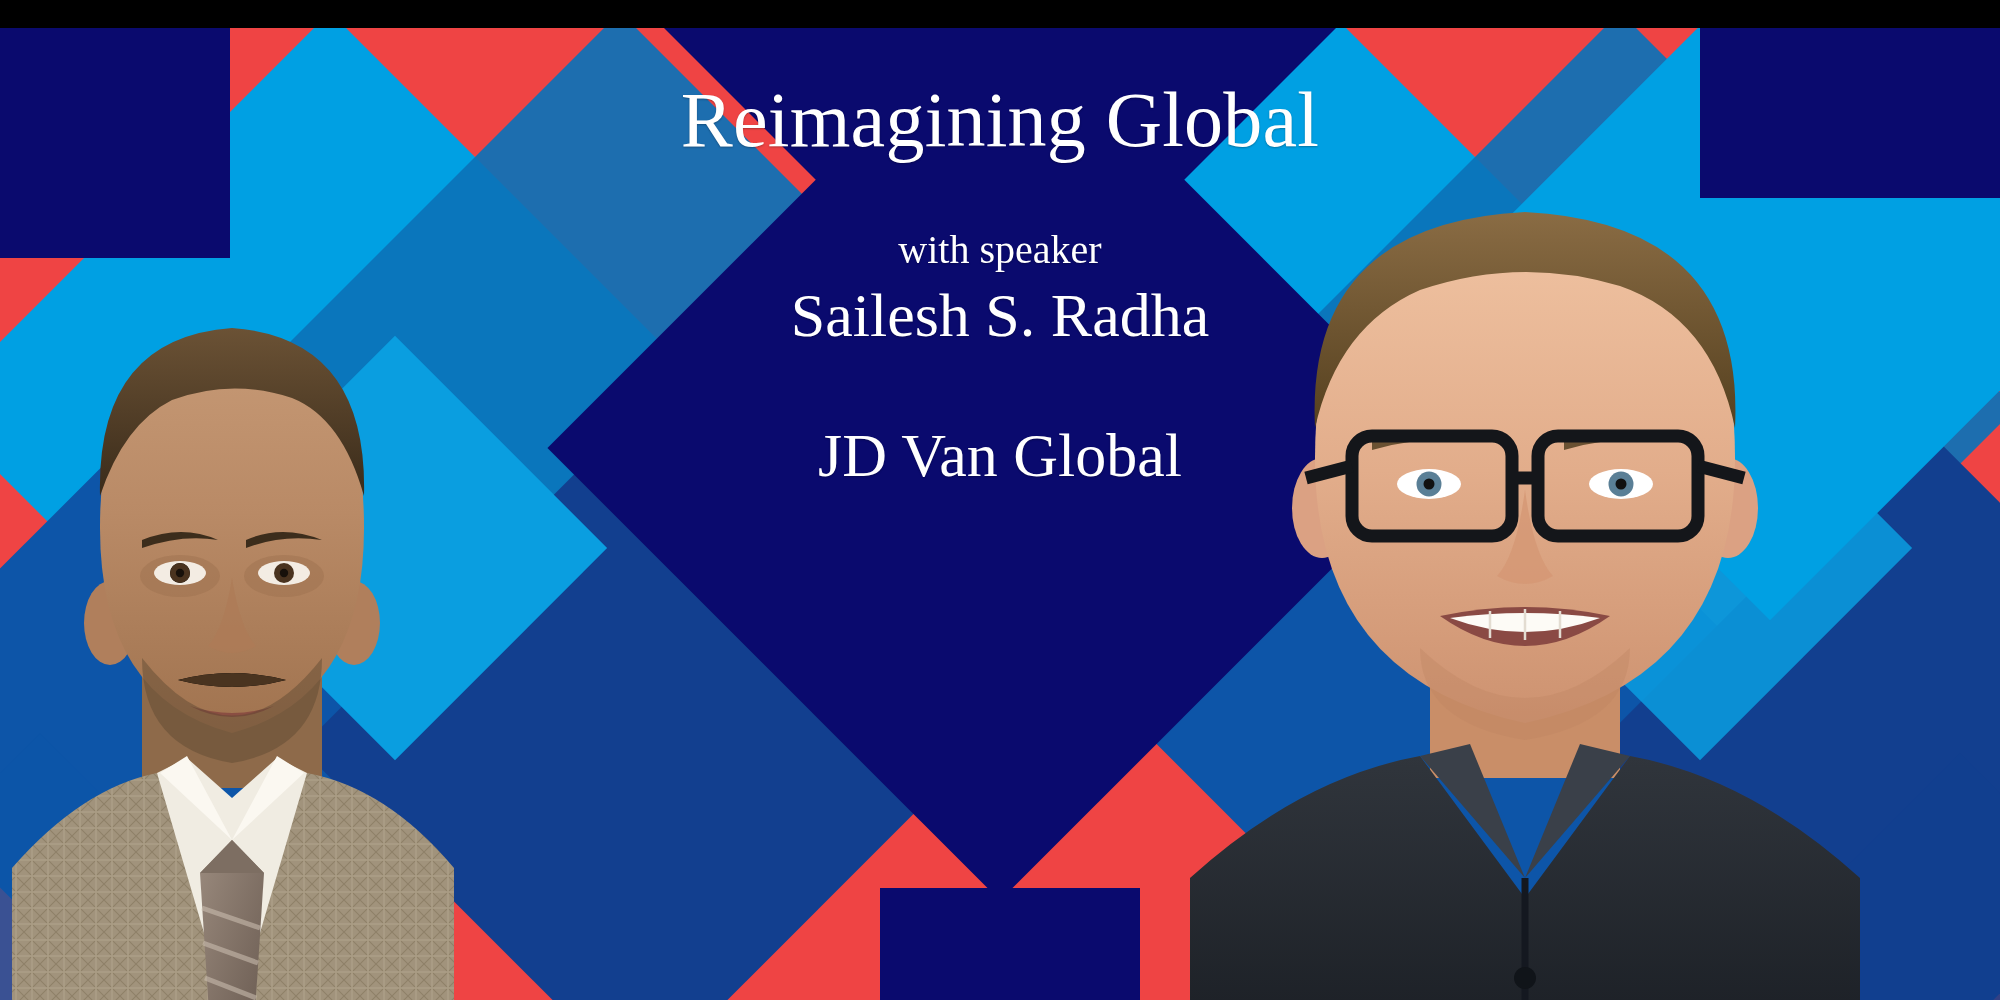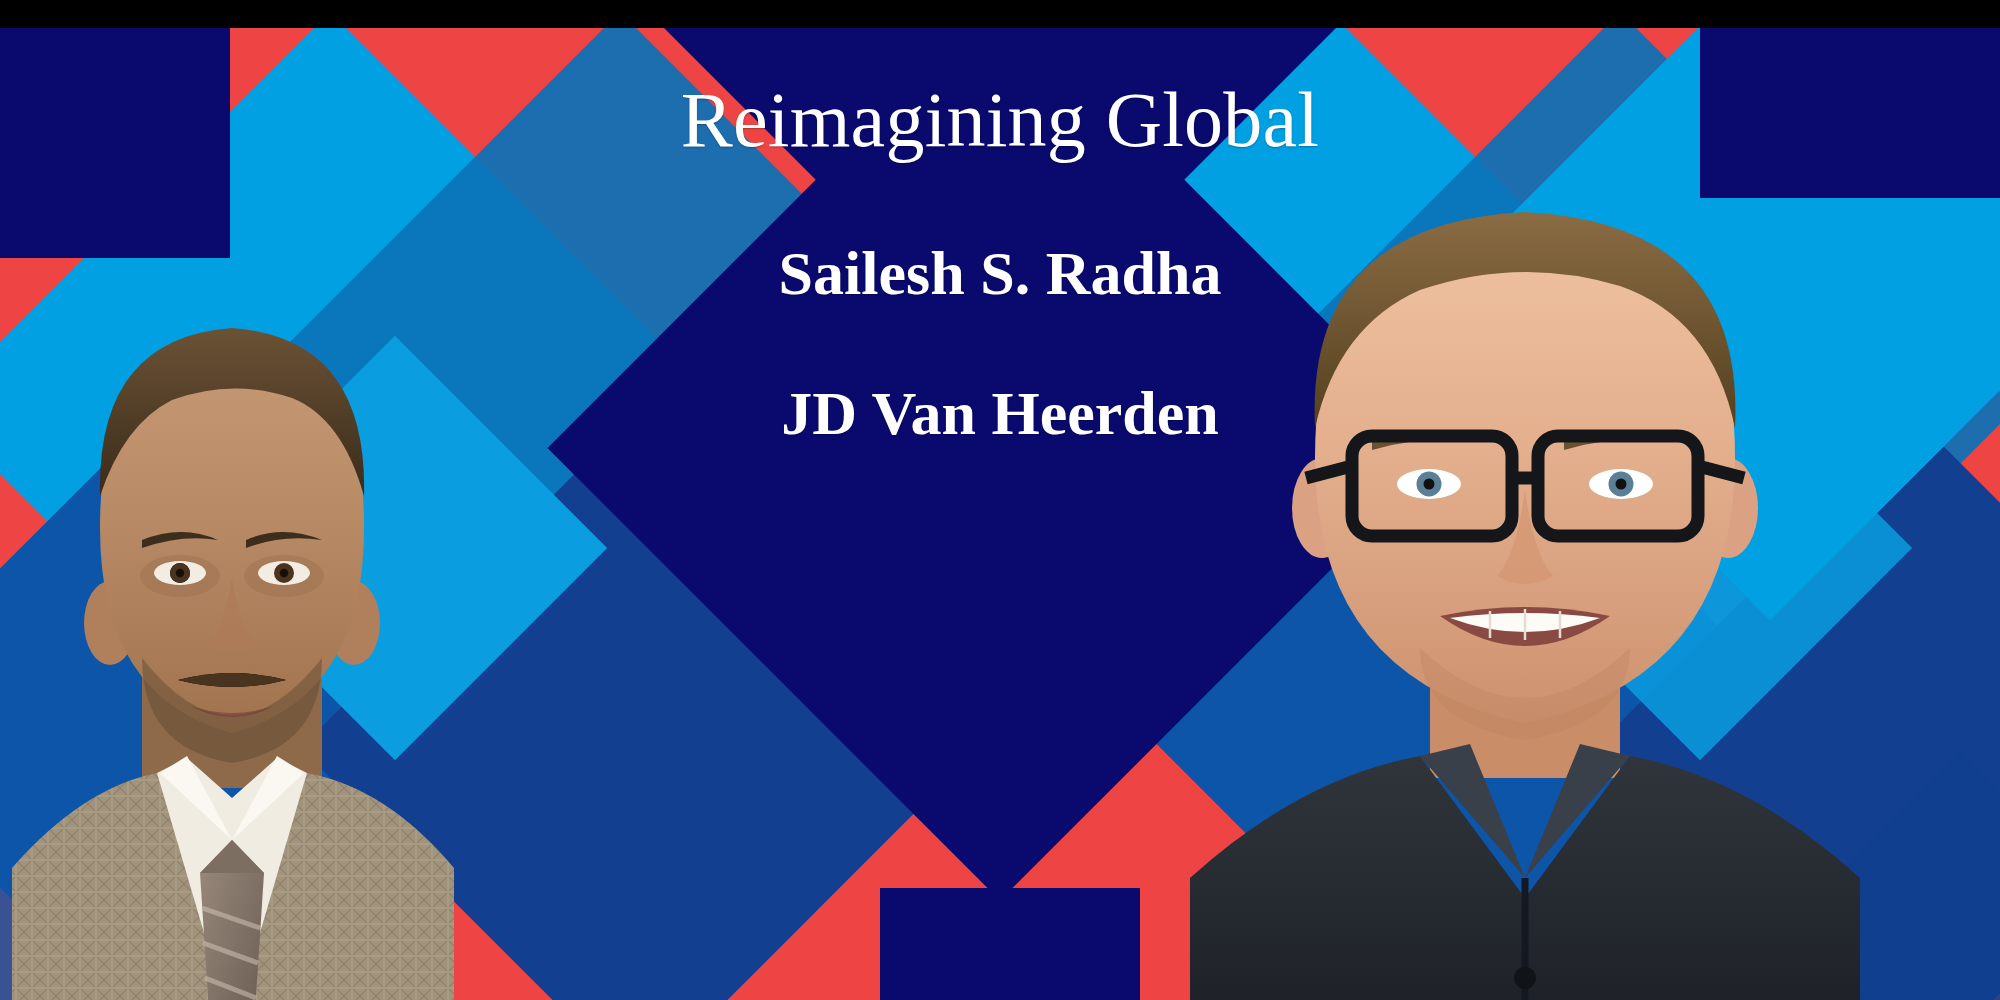--- a/index.html
+++ b/index.html
@@ -61,21 +61,21 @@
   .sub-block{margin-top:10px;}
   .small-label{
     font-size:40px;
     line-height:1.05;
     font-weight:400;
     text-shadow:0 1px 2px rgba(0,0,0,.28);
   }
   .person-name{
     font-size:62px;
     line-height:1.1;
-    font-weight:700;
+    font-weight:400;
     white-space:nowrap;
     text-shadow:0 1px 2px rgba(0,0,0,.28);
   }
   #speaker-group{margin-top:62px;}
   #host-group{margin-top:62px;}
   .gap-sm{height:10px;}
 </style>
 </head>
 <body>
 
@@ -250,23 +250,24 @@
   </div>
 
   <div id="textblock">
 
     <div>
       <div class="title-line">Reimagining Global</div>
     </div>
 
 
     <div id="speaker-group">
+      <div class="small-label">with speaker</div>
       <div class="gap-sm"></div>
       <div class="person-name">Sailesh S. Radha</div>
     </div>
 
     <div id="host-group">
       <div class="gap-sm"></div>
-      <div class="person-name">JD Van Heerden</div>
+      <div class="person-name">JD Van Global</div>
     </div>
 
   </div>
 </div>
 
 </body></html>

